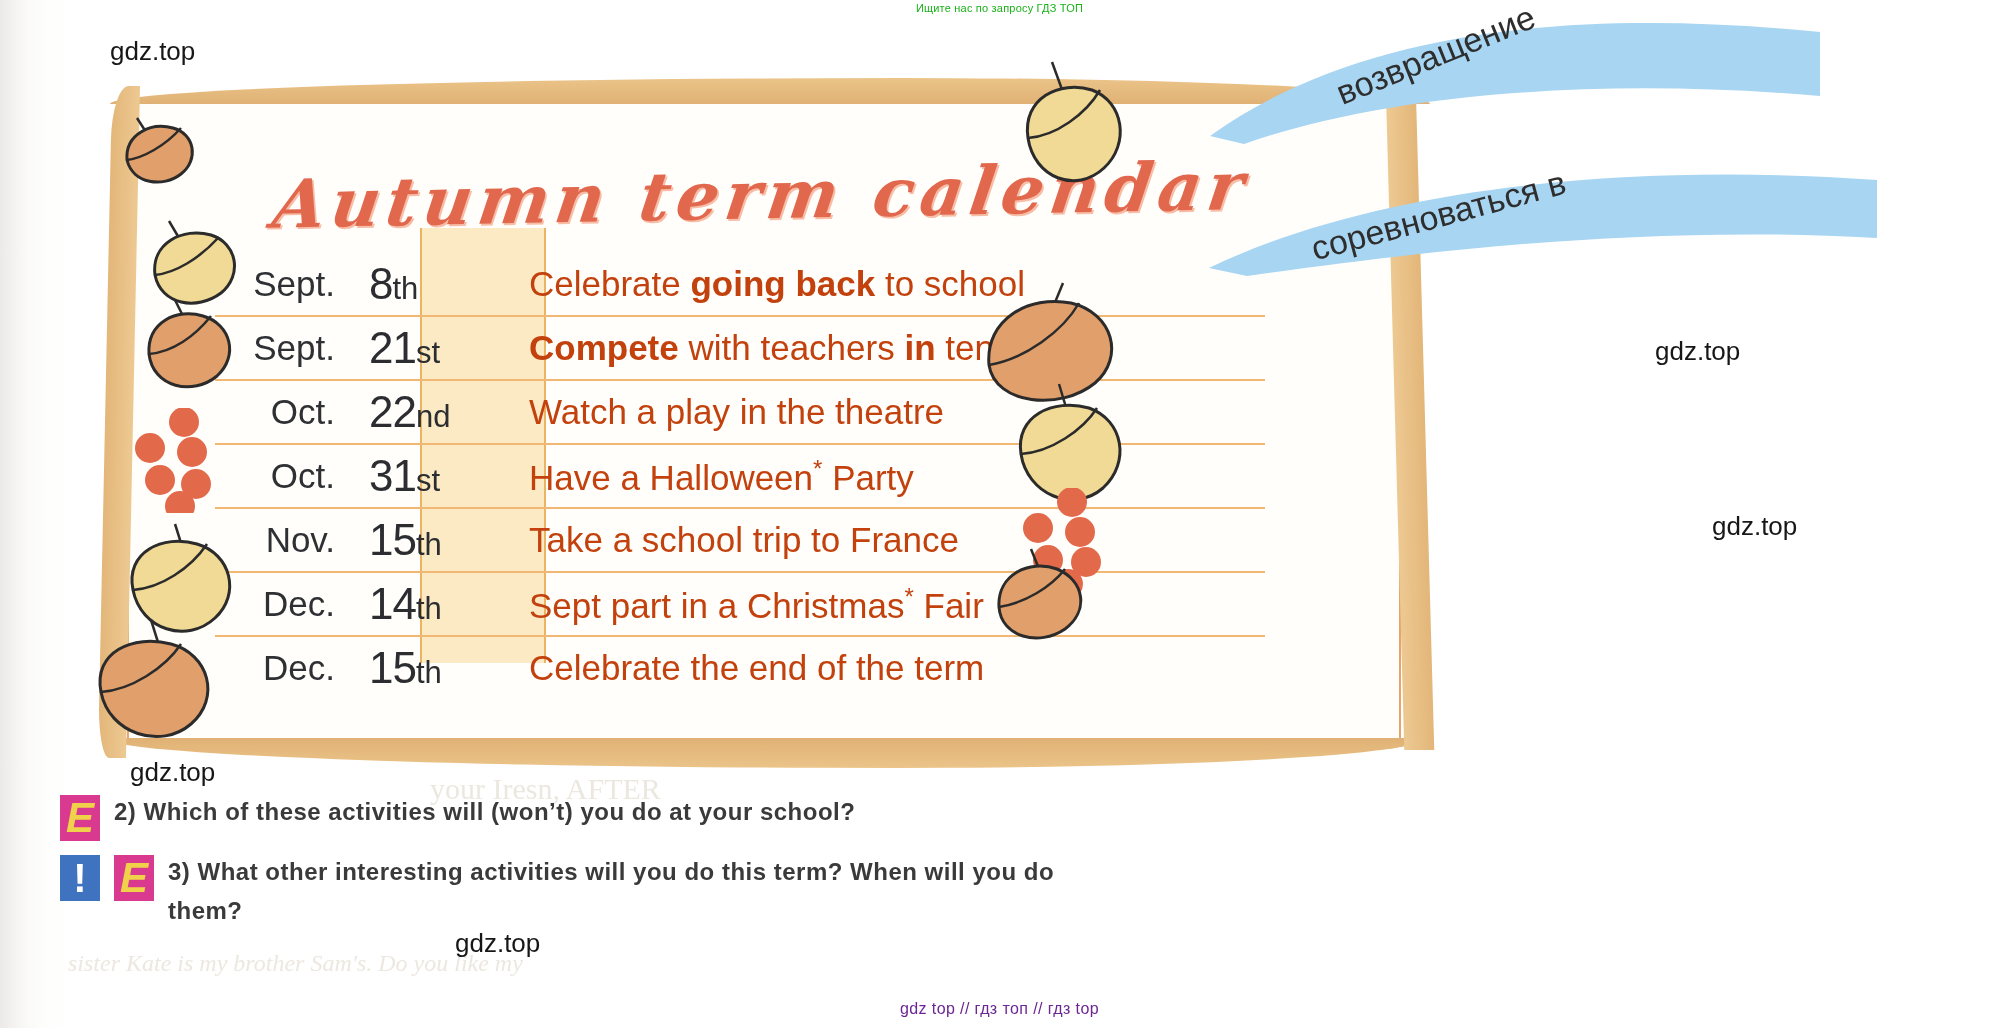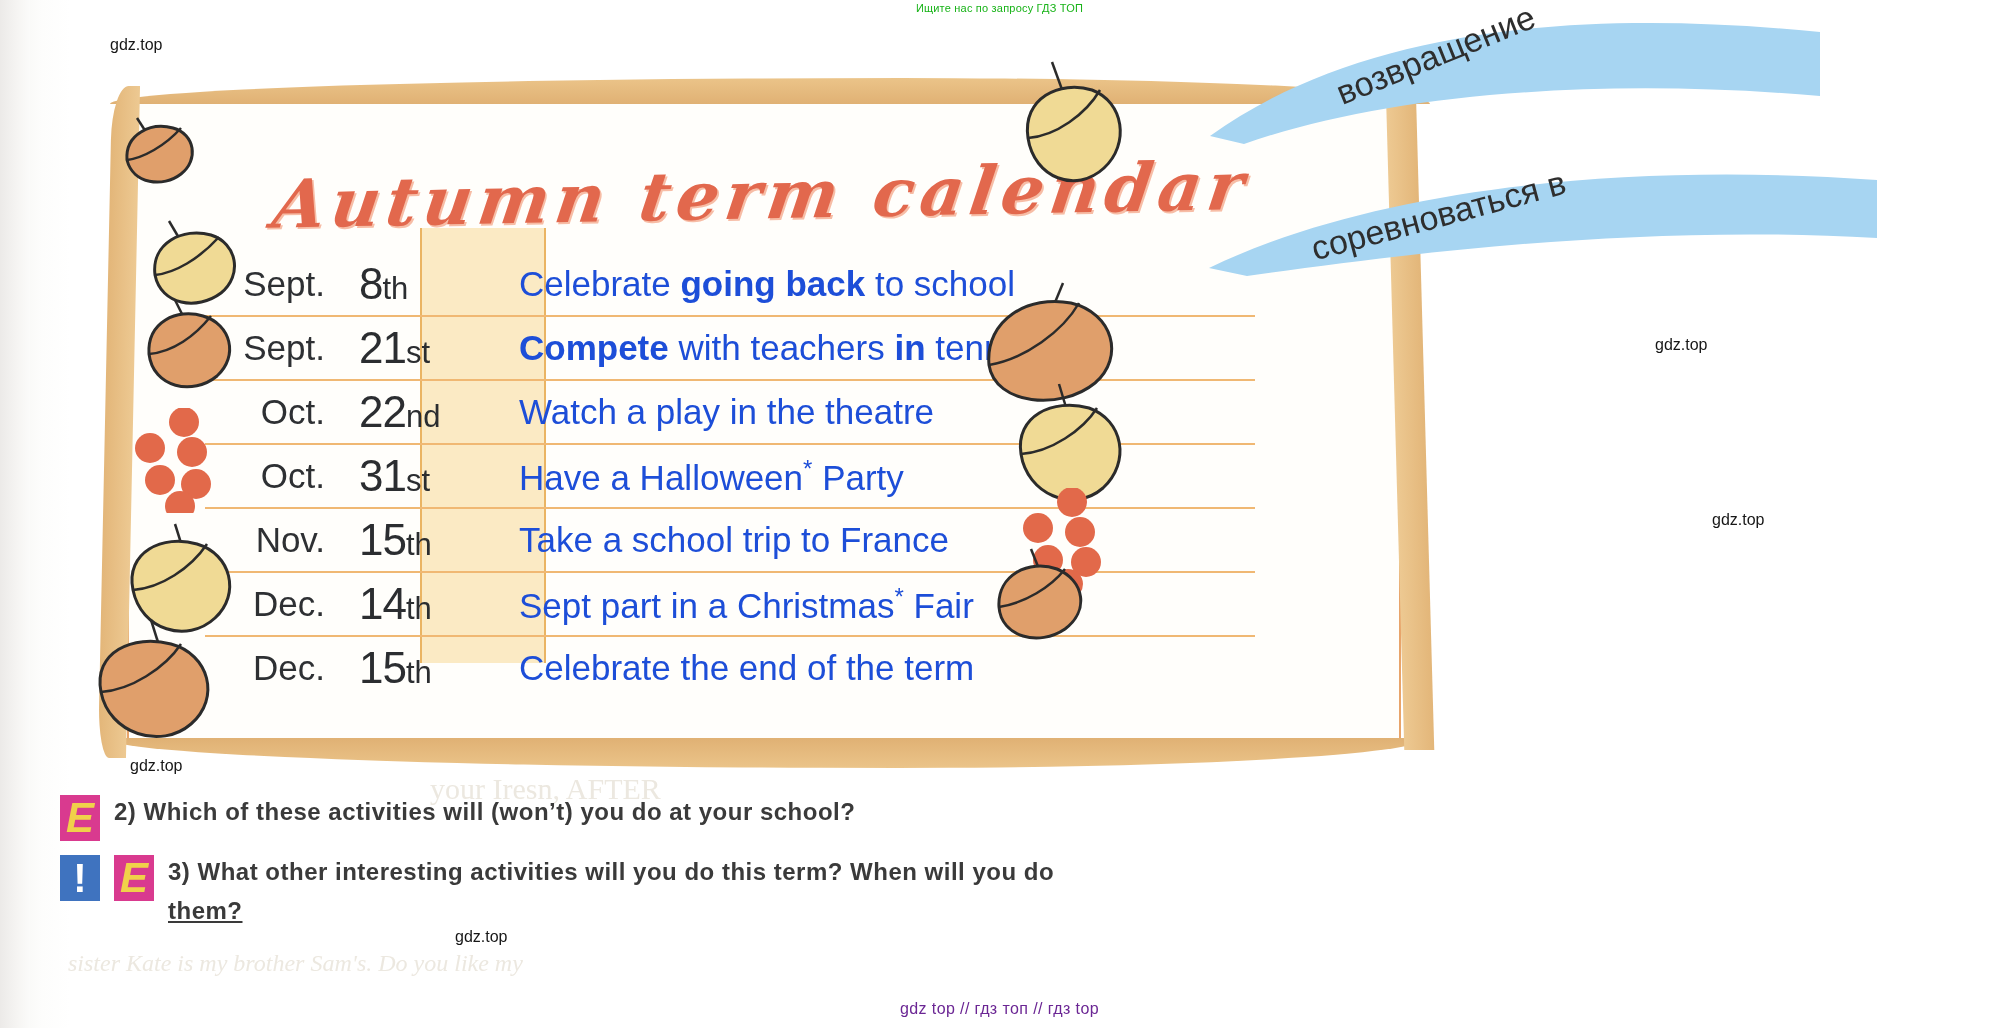--- a/index.html
+++ b/index.html
@@ -23,21 +23,21 @@
   #promo{
     position:absolute;top:2px;left:0;width:1999px;text-align:center;
     color:#18b318;font-size:11px;letter-spacing:.2px;font-family:"Liberation Sans",sans-serif;
   }
   
   #footer{
     position:absolute;top:1000px;left:0;width:1999px;text-align:center;
     color:#6b2694;font-size:16px;letter-spacing:.4px;
   }
   
-  .wm{position:absolute;color:#171717;font-size:16px;font-family:"Liberation Sans",sans-serif;white-space:nowrap;}
+  .wm{position:absolute;color:#171717;font-size:26px;font-family:"Liberation Sans",sans-serif;white-space:nowrap;}
   
   .ghost{position:absolute;color:#ece8e0;font-family:"Liberation Serif",serif;white-space:nowrap;user-select:none;}
 
   
   #calendar{
     position:absolute;left:105px;top:78px;width:1330px;height:690px;
   }
   
   .frame-top{
     position:absolute;left:5px;top:0px;width:1320px;height:26px;
@@ -70,33 +70,33 @@
     font-family:"DejaVu Serif",serif;
     font-style:italic;font-weight:bold;
     font-size:67px;color:#e2684d;
     letter-spacing:6px;
     text-shadow:2px 2px 0 #f7bda6;
     transform:skewX(-9deg) rotate(-1.1deg);
     white-space:nowrap;
   }
   
   #cal-table{
-    position:absolute;left:100px;top:175px;width:1050px;
+    position:absolute;left:110px;top:175px;width:1050px;
   }
   .row{position:relative;height:62px;display:flex;align-items:center;}
   .row + .row{border-top:2px solid #f0b873;}
   .c-month{width:120px;text-align:right;padding-right:16px;font-size:35px;color:#2e3033;font-family:"Liberation Sans",sans-serif;}
   .c-day{
     width:130px;text-align:left;padding-left:18px;
     font-family:"Liberation Sans",sans-serif;color:#2b2d30;
     white-space:nowrap;
   }
   .c-day .num{font-size:44px;font-weight:500;letter-spacing:-1px;}
   .c-day .suf{font-size:31px;}
-  .c-act{padding-left:30px;font-size:35px;color:#1d4ed8;white-space:nowrap;}
+  .c-act{padding-left:30px;font-size:35px;color:#c2410c;white-space:nowrap;}
   .c-act b{font-weight:bold;}
   .c-act sup{font-size:24px;}
   
   #day-col{
     position:absolute;left:315px;top:150px;width:122px;height:435px;
     background:#fbeac4;border-left:2px solid #eab463;border-right:2px solid #eab463;
     z-index:0;
   }
   
   .deco{position:absolute;}
@@ -298,19 +298,19 @@
 
   <div class="ex-row">
     <div class="badge badge-excl">
       <span class="glyph">!</span>
     </div>
     <div class="badge badge-e">
       <span class="glyph">E</span>
     </div>
     <div>
       <div class="ex-text sp">3) What other interesting activities will you do this term? When will you do</div>
-      <div class="ex-text" style="margin-top:4px;text-decoration:underline;">them?</div>
+      <div class="ex-text" style="margin-top:4px;">them?</div>
     </div>
   </div>
 
 </div>
 
 <div id="footer">gdz top  //  гдз топ  //  гдз top</div>
 
 </body></html>

